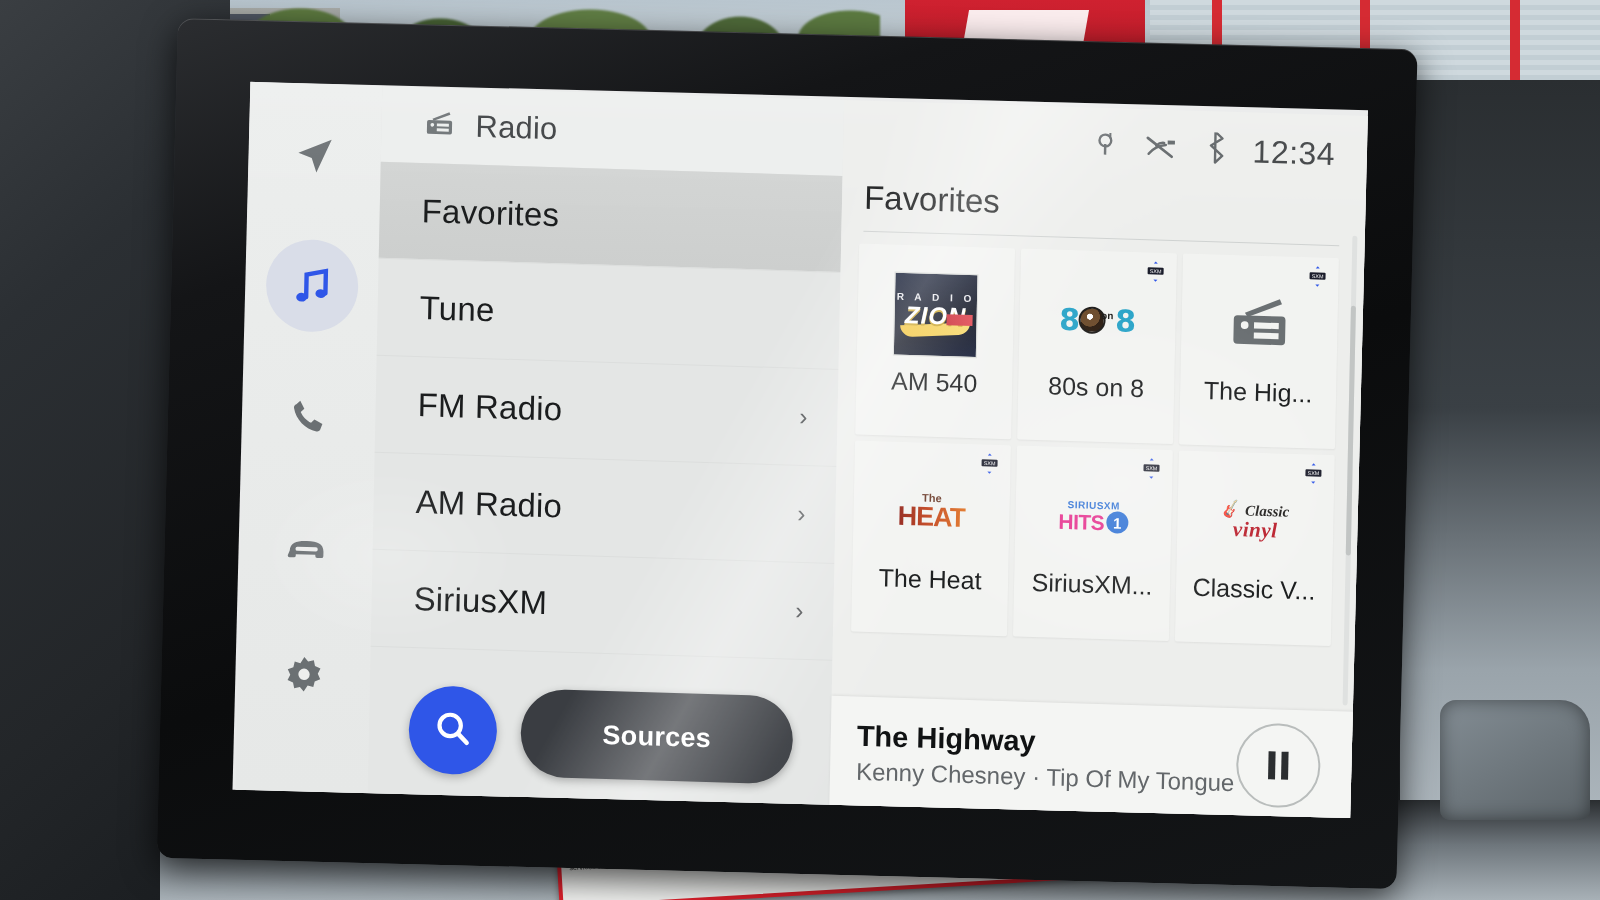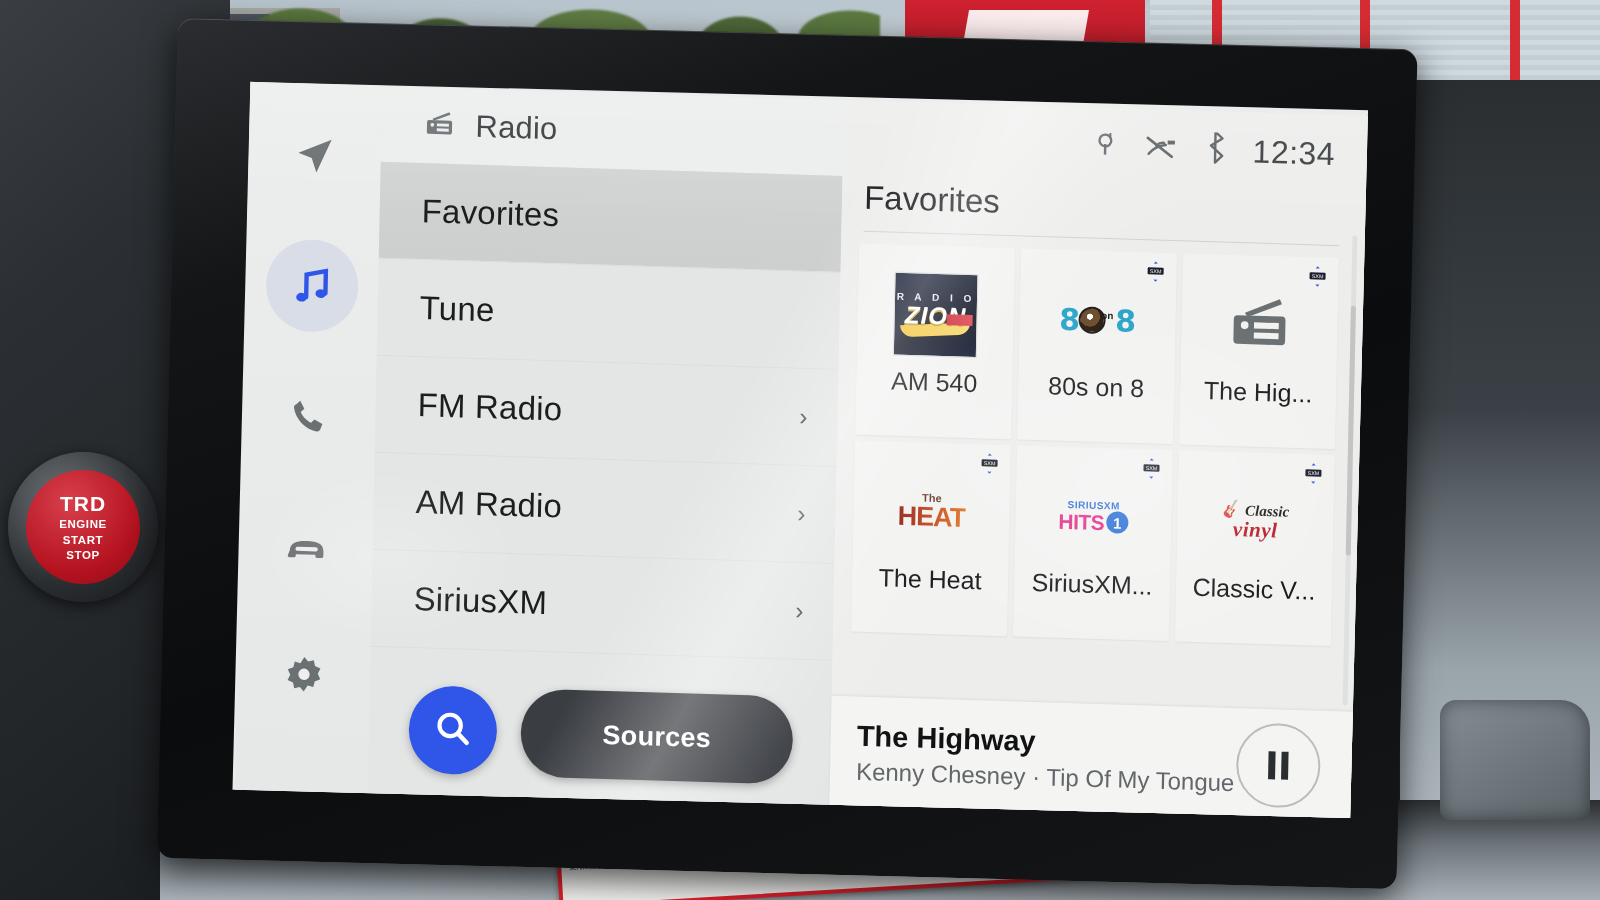--- a/index.html
+++ b/index.html
@@ -208,28 +208,20 @@
     </div>
     <div class="hood"></div>
     <div class="dash-left">
         <div class="grain"></div>
       </div>
     <div class="dash-right"></div>
     <div class="dash-bottom"></div>
     <div class="vent"></div>
   </div>
 
-  <div class="startbtn">
-    <div class="inner">
-      <div class="trd">TRD</div>
-      <div class="ess">ENGINE</div>
-      <div class="ess">START</div>
-      <div class="ess">STOP</div>
-    </div>
-  </div>
 
   <div class="sticker">
     <div class="st-txt">
       <b>VEHICLE DATA TRANSMISSION IS ON</b>
       <span>Your vehicle wirelessly transmits location, driving and vehicle health data to deliver you connected services and data analysis. To disable, press vehicle's SOS button. See www.toyota.com/privacyvts.</span>
       <span>FOR VEHICLE OWNER ONLY</span>
     </div>
     <div class="bars"></div>
     <div class="barlabel">TELA  DATALOG  TOY</div>
   </div>

